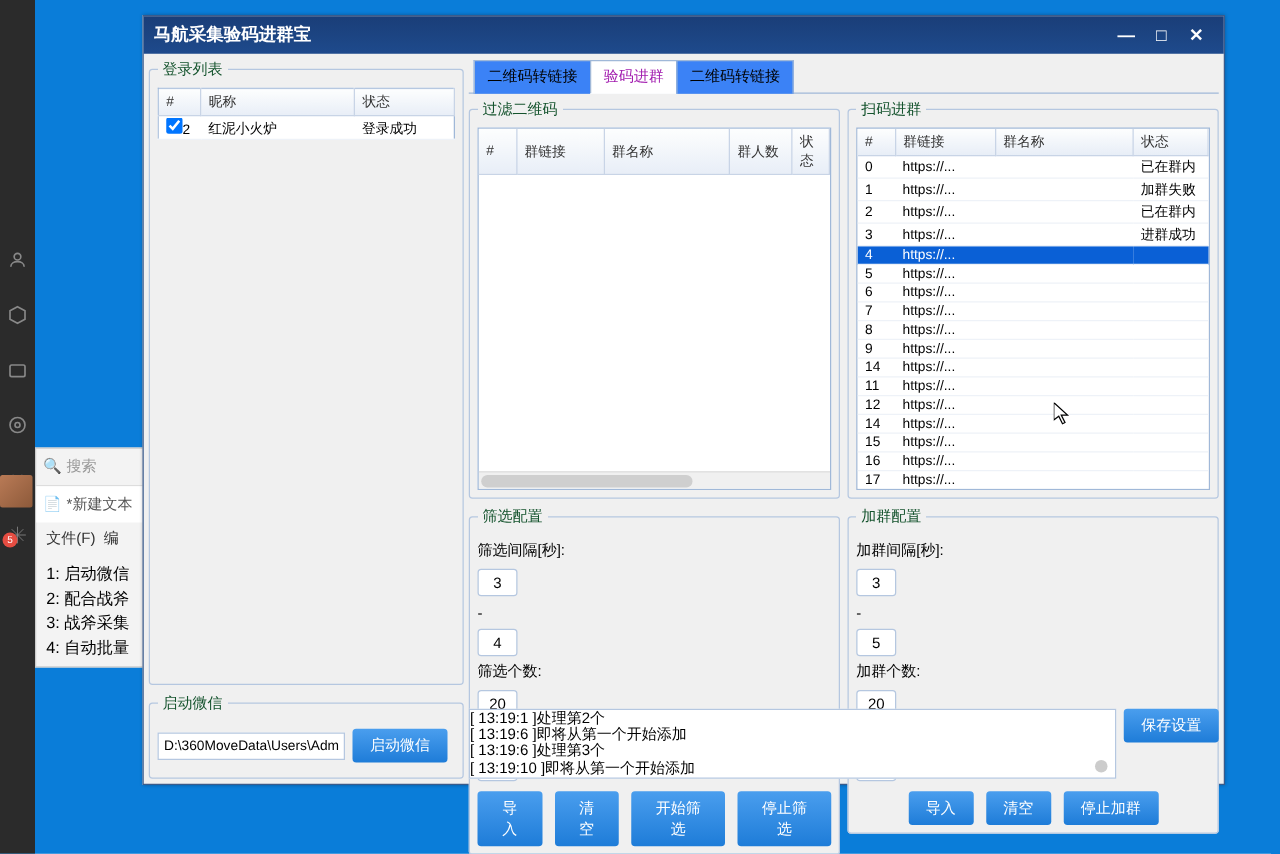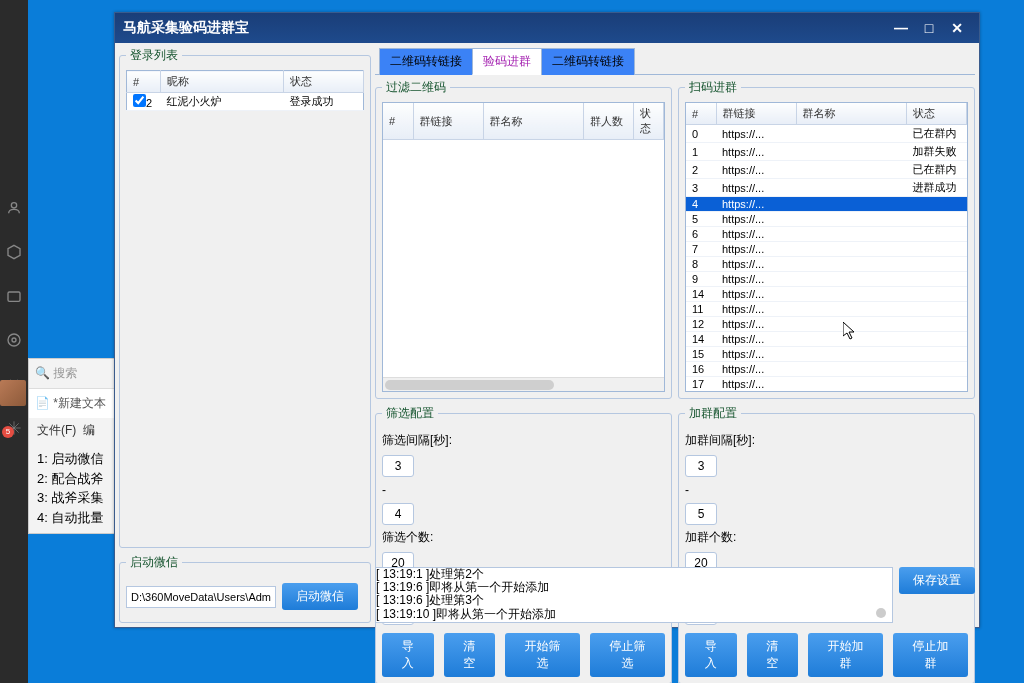--- a/index.html
+++ b/index.html
@@ -336,21 +336,20 @@
             </div>
             <div class="cfg-row">
               <span>加群个数:</span>
               <input class="inp" value="20" style="">
               <span style="margin-left:10px;">休息时间[分]:</span>
               <input class="inp" value="5" style="">
             </div>
             <div class="btn-row">
               <button class="btn">导入</button>
               <button class="btn">清空</button>
-              <button class="btn">开始加群</button>
               <button class="btn">停止加群</button>
             </div>
           </fieldset>
         </div>
       </div>
 
       <div class="log-row">
         <div class="log-area">
           <div>[ 13:19:1 ]处理第2个</div>
           <div>[ 13:19:6 ]即将从第一个开始添加</div>

